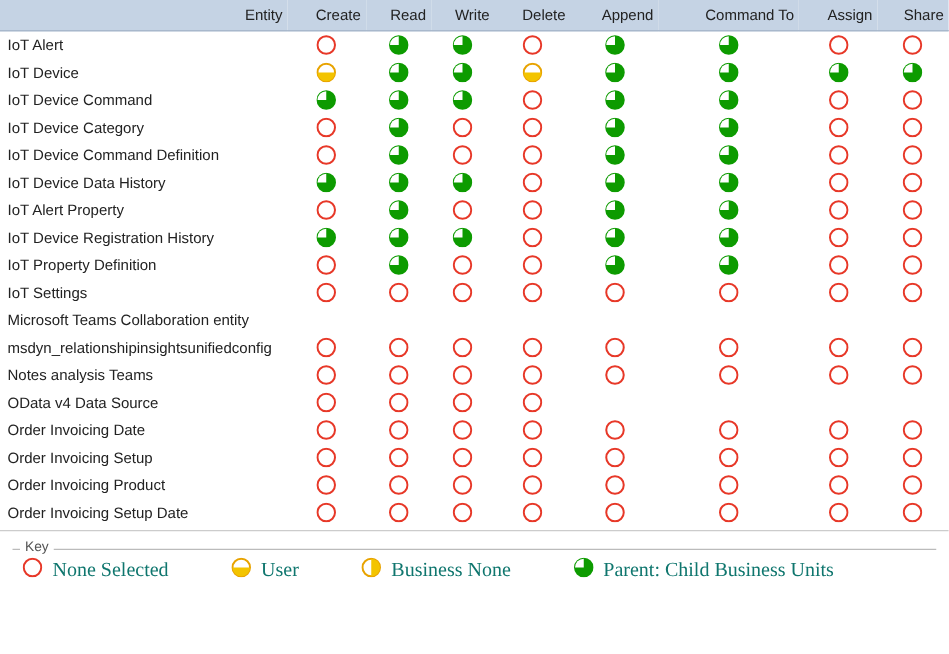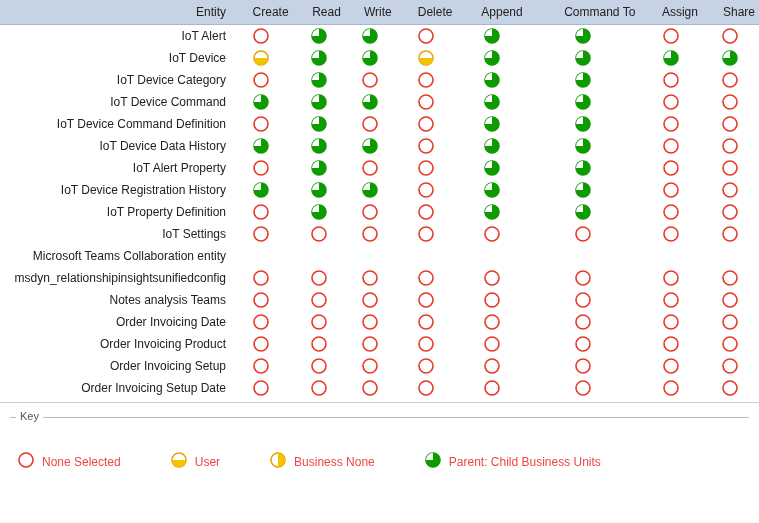--- a/index.html
+++ b/index.html
@@ -30,56 +30,57 @@
     padding-left: 6px;
     width: 230px;
   }
   tbody td {
     padding: 3px 4px;
     text-align: center;
     vertical-align: middle;
     height: 22px;
   }
   tbody td:first-child {
-    text-align: right;
+    text-align: left;
     padding-left: 6px;
     color: #222;
     font-size: 12px;
   }
   .icon-cell svg {
     display: block;
     margin: 0 auto;
   }
   .legend-wrap {
     margin: 14px 10px 6px 10px;
     border-top: 1px solid #bbb;
     position: relative;
-    padding-top: 30px;
+    padding-top: 2px;
   }
   .legend-title {
     position: absolute;
     top: -8px;
     left: 6px;
     background: #fff;
     padding: 0 4px;
     font-size: 11px;
     color: #555;
   }
   .legend-row {
     display: flex;
     align-items: center;
     gap: 50px;
     padding: 4px 8px 10px 8px;
   }
   .legend-item {
     display: flex;
     align-items: center;
     gap: 8px;
-    font-size: 12px;
-    color: #ef4444;
+    font-size: 16px;
+    color: #0f766e;
+    font-family: Liberation Serif, serif;
   }
   .hr-under {
     border: none;
     border-top: 1px solid #ccc;
     margin: 3px 0 0 0;
   }
 </style>
 </head>
 <body>
 
@@ -190,20 +191,68 @@
           </svg>
         </td>
         <td class="icon-cell">
           <svg width="16" height="16">
             <circle cx="8" cy="8" r="7" fill="#0d9b00" stroke="#0d9b00" stroke-width="1.6"></circle>
             <path d="M1 8 A7 7 0 0 1 8 1 L8 8 Z" fill="#ffffff"></path>
           </svg>
         </td>
       </tr>
       <tr>
+        <td>IoT Device Command</td>
+        <td class="icon-cell">
+          <svg width="16" height="16">
+            <circle cx="8" cy="8" r="7" fill="#0d9b00" stroke="#0d9b00" stroke-width="1.6"></circle>
+            <path d="M1 8 A7 7 0 0 1 8 1 L8 8 Z" fill="#ffffff"></path>
+          </svg>
+        </td>
+        <td class="icon-cell">
+          <svg width="16" height="16">
+            <circle cx="8" cy="8" r="7" fill="#0d9b00" stroke="#0d9b00" stroke-width="1.6"></circle>
+            <path d="M1 8 A7 7 0 0 1 8 1 L8 8 Z" fill="#ffffff"></path>
+          </svg>
+        </td>
+        <td class="icon-cell">
+          <svg width="16" height="16">
+            <circle cx="8" cy="8" r="7" fill="#0d9b00" stroke="#0d9b00" stroke-width="1.6"></circle>
+            <path d="M1 8 A7 7 0 0 1 8 1 L8 8 Z" fill="#ffffff"></path>
+          </svg>
+        </td>
+        <td class="icon-cell">
+          <svg width="16" height="16">
+            <circle cx="8" cy="8" r="7" fill="none" stroke="#e73828" stroke-width="1.6"></circle>
+          </svg>
+        </td>
+        <td class="icon-cell">
+          <svg width="16" height="16">
+            <circle cx="8" cy="8" r="7" fill="#0d9b00" stroke="#0d9b00" stroke-width="1.6"></circle>
+            <path d="M1 8 A7 7 0 0 1 8 1 L8 8 Z" fill="#ffffff"></path>
+          </svg>
+        </td>
+        <td class="icon-cell">
+          <svg width="16" height="16">
+            <circle cx="8" cy="8" r="7" fill="#0d9b00" stroke="#0d9b00" stroke-width="1.6"></circle>
+            <path d="M1 8 A7 7 0 0 1 8 1 L8 8 Z" fill="#ffffff"></path>
+          </svg>
+        </td>
+        <td class="icon-cell">
+          <svg width="16" height="16">
+            <circle cx="8" cy="8" r="7" fill="none" stroke="#e73828" stroke-width="1.6"></circle>
+          </svg>
+        </td>
+        <td class="icon-cell">
+          <svg width="16" height="16">
+            <circle cx="8" cy="8" r="7" fill="none" stroke="#e73828" stroke-width="1.6"></circle>
+          </svg>
+        </td>
+      </tr>
+      <tr>
         <td>IoT Device Category</td>
         <td class="icon-cell">
           <svg width="16" height="16">
             <circle cx="8" cy="8" r="7" fill="none" stroke="#e73828" stroke-width="1.6"></circle>
           </svg>
         </td>
         <td class="icon-cell">
           <svg width="16" height="16">
             <circle cx="8" cy="8" r="7" fill="#0d9b00" stroke="#0d9b00" stroke-width="1.6"></circle>
             <path d="M1 8 A7 7 0 0 1 8 1 L8 8 Z" fill="#ffffff"></path>
@@ -236,68 +285,20 @@
             <circle cx="8" cy="8" r="7" fill="none" stroke="#e73828" stroke-width="1.6"></circle>
           </svg>
         </td>
         <td class="icon-cell">
           <svg width="16" height="16">
             <circle cx="8" cy="8" r="7" fill="none" stroke="#e73828" stroke-width="1.6"></circle>
           </svg>
         </td>
       </tr>
       <tr>
-        <td>IoT Device Command</td>
-        <td class="icon-cell">
-          <svg width="16" height="16">
-            <circle cx="8" cy="8" r="7" fill="#0d9b00" stroke="#0d9b00" stroke-width="1.6"></circle>
-            <path d="M1 8 A7 7 0 0 1 8 1 L8 8 Z" fill="#ffffff"></path>
-          </svg>
-        </td>
-        <td class="icon-cell">
-          <svg width="16" height="16">
-            <circle cx="8" cy="8" r="7" fill="#0d9b00" stroke="#0d9b00" stroke-width="1.6"></circle>
-            <path d="M1 8 A7 7 0 0 1 8 1 L8 8 Z" fill="#ffffff"></path>
-          </svg>
-        </td>
-        <td class="icon-cell">
-          <svg width="16" height="16">
-            <circle cx="8" cy="8" r="7" fill="#0d9b00" stroke="#0d9b00" stroke-width="1.6"></circle>
-            <path d="M1 8 A7 7 0 0 1 8 1 L8 8 Z" fill="#ffffff"></path>
-          </svg>
-        </td>
-        <td class="icon-cell">
-          <svg width="16" height="16">
-            <circle cx="8" cy="8" r="7" fill="none" stroke="#e73828" stroke-width="1.6"></circle>
-          </svg>
-        </td>
-        <td class="icon-cell">
-          <svg width="16" height="16">
-            <circle cx="8" cy="8" r="7" fill="#0d9b00" stroke="#0d9b00" stroke-width="1.6"></circle>
-            <path d="M1 8 A7 7 0 0 1 8 1 L8 8 Z" fill="#ffffff"></path>
-          </svg>
-        </td>
-        <td class="icon-cell">
-          <svg width="16" height="16">
-            <circle cx="8" cy="8" r="7" fill="#0d9b00" stroke="#0d9b00" stroke-width="1.6"></circle>
-            <path d="M1 8 A7 7 0 0 1 8 1 L8 8 Z" fill="#ffffff"></path>
-          </svg>
-        </td>
-        <td class="icon-cell">
-          <svg width="16" height="16">
-            <circle cx="8" cy="8" r="7" fill="none" stroke="#e73828" stroke-width="1.6"></circle>
-          </svg>
-        </td>
-        <td class="icon-cell">
-          <svg width="16" height="16">
-            <circle cx="8" cy="8" r="7" fill="none" stroke="#e73828" stroke-width="1.6"></circle>
-          </svg>
-        </td>
-      </tr>
-      <tr>
         <td>IoT Device Command Definition</td>
         <td class="icon-cell">
           <svg width="16" height="16">
             <circle cx="8" cy="8" r="7" fill="none" stroke="#e73828" stroke-width="1.6"></circle>
           </svg>
         </td>
         <td class="icon-cell">
           <svg width="16" height="16">
             <circle cx="8" cy="8" r="7" fill="#0d9b00" stroke="#0d9b00" stroke-width="1.6"></circle>
             <path d="M1 8 A7 7 0 0 1 8 1 L8 8 Z" fill="#ffffff"></path>
@@ -658,20 +659,47 @@
             <circle cx="8" cy="8" r="7" fill="none" stroke="#e73828" stroke-width="1.6"></circle>
           </svg>
         </td>
         <td class="icon-cell">
           <svg width="16" height="16">
             <circle cx="8" cy="8" r="7" fill="none" stroke="#e73828" stroke-width="1.6"></circle>
           </svg>
         </td>
       </tr>
       <tr>
+        <td>OData v4 Data Source</td>
+        <td class="icon-cell">
+          <svg width="16" height="16">
+            <circle cx="8" cy="8" r="7" fill="none" stroke="#e73828" stroke-width="1.6"></circle>
+          </svg>
+        </td>
+        <td class="icon-cell">
+          <svg width="16" height="16">
+            <circle cx="8" cy="8" r="7" fill="none" stroke="#e73828" stroke-width="1.6"></circle>
+          </svg>
+        </td>
+        <td class="icon-cell">
+          <svg width="16" height="16">
+            <circle cx="8" cy="8" r="7" fill="none" stroke="#e73828" stroke-width="1.6"></circle>
+          </svg>
+        </td>
+        <td class="icon-cell">
+          <svg width="16" height="16">
+            <circle cx="8" cy="8" r="7" fill="none" stroke="#e73828" stroke-width="1.6"></circle>
+          </svg>
+        </td>
+        <td class="icon-cell"></td>
+        <td class="icon-cell"></td>
+        <td class="icon-cell"></td>
+        <td class="icon-cell"></td>
+      </tr>
+      <tr>
         <td>Order Invoicing Date</td>
         <td class="icon-cell">
           <svg width="16" height="16">
             <circle cx="8" cy="8" r="7" fill="none" stroke="#e73828" stroke-width="1.6"></circle>
           </svg>
         </td>
         <td class="icon-cell">
           <svg width="16" height="16">
             <circle cx="8" cy="8" r="7" fill="none" stroke="#e73828" stroke-width="1.6"></circle>
           </svg>
@@ -701,64 +729,64 @@
             <circle cx="8" cy="8" r="7" fill="none" stroke="#e73828" stroke-width="1.6"></circle>
           </svg>
         </td>
         <td class="icon-cell">
           <svg width="16" height="16">
             <circle cx="8" cy="8" r="7" fill="none" stroke="#e73828" stroke-width="1.6"></circle>
           </svg>
         </td>
       </tr>
       <tr>
+        <td>Order Invoicing Setup</td>
+        <td class="icon-cell">
+          <svg width="16" height="16">
+            <circle cx="8" cy="8" r="7" fill="none" stroke="#e73828" stroke-width="1.6"></circle>
+          </svg>
+        </td>
+        <td class="icon-cell">
+          <svg width="16" height="16">
+            <circle cx="8" cy="8" r="7" fill="none" stroke="#e73828" stroke-width="1.6"></circle>
+          </svg>
+        </td>
+        <td class="icon-cell">
+          <svg width="16" height="16">
+            <circle cx="8" cy="8" r="7" fill="none" stroke="#e73828" stroke-width="1.6"></circle>
+          </svg>
+        </td>
+        <td class="icon-cell">
+          <svg width="16" height="16">
+            <circle cx="8" cy="8" r="7" fill="none" stroke="#e73828" stroke-width="1.6"></circle>
+          </svg>
+        </td>
+        <td class="icon-cell">
+          <svg width="16" height="16">
+            <circle cx="8" cy="8" r="7" fill="none" stroke="#e73828" stroke-width="1.6"></circle>
+          </svg>
+        </td>
+        <td class="icon-cell">
+          <svg width="16" height="16">
+            <circle cx="8" cy="8" r="7" fill="none" stroke="#e73828" stroke-width="1.6"></circle>
+          </svg>
+        </td>
+        <td class="icon-cell">
+          <svg width="16" height="16">
+            <circle cx="8" cy="8" r="7" fill="none" stroke="#e73828" stroke-width="1.6"></circle>
+          </svg>
+        </td>
+        <td class="icon-cell">
+          <svg width="16" height="16">
+            <circle cx="8" cy="8" r="7" fill="none" stroke="#e73828" stroke-width="1.6"></circle>
+          </svg>
+        </td>
+      </tr>
+      <tr>
         <td>Order Invoicing Product</td>
-        <td class="icon-cell">
-          <svg width="16" height="16">
-            <circle cx="8" cy="8" r="7" fill="none" stroke="#e73828" stroke-width="1.6"></circle>
-          </svg>
-        </td>
-        <td class="icon-cell">
-          <svg width="16" height="16">
-            <circle cx="8" cy="8" r="7" fill="none" stroke="#e73828" stroke-width="1.6"></circle>
-          </svg>
-        </td>
-        <td class="icon-cell">
-          <svg width="16" height="16">
-            <circle cx="8" cy="8" r="7" fill="none" stroke="#e73828" stroke-width="1.6"></circle>
-          </svg>
-        </td>
-        <td class="icon-cell">
-          <svg width="16" height="16">
-            <circle cx="8" cy="8" r="7" fill="none" stroke="#e73828" stroke-width="1.6"></circle>
-          </svg>
-        </td>
-        <td class="icon-cell">
-          <svg width="16" height="16">
-            <circle cx="8" cy="8" r="7" fill="none" stroke="#e73828" stroke-width="1.6"></circle>
-          </svg>
-        </td>
-        <td class="icon-cell">
-          <svg width="16" height="16">
-            <circle cx="8" cy="8" r="7" fill="none" stroke="#e73828" stroke-width="1.6"></circle>
-          </svg>
-        </td>
-        <td class="icon-cell">
-          <svg width="16" height="16">
-            <circle cx="8" cy="8" r="7" fill="none" stroke="#e73828" stroke-width="1.6"></circle>
-          </svg>
-        </td>
-        <td class="icon-cell">
-          <svg width="16" height="16">
-            <circle cx="8" cy="8" r="7" fill="none" stroke="#e73828" stroke-width="1.6"></circle>
-          </svg>
-        </td>
-      </tr>
-      <tr>
-        <td>Order Invoicing Setup</td>
         <td class="icon-cell">
           <svg width="16" height="16">
             <circle cx="8" cy="8" r="7" fill="none" stroke="#e73828" stroke-width="1.6"></circle>
           </svg>
         </td>
         <td class="icon-cell">
           <svg width="16" height="16">
             <circle cx="8" cy="8" r="7" fill="none" stroke="#e73828" stroke-width="1.6"></circle>
           </svg>
         </td>

